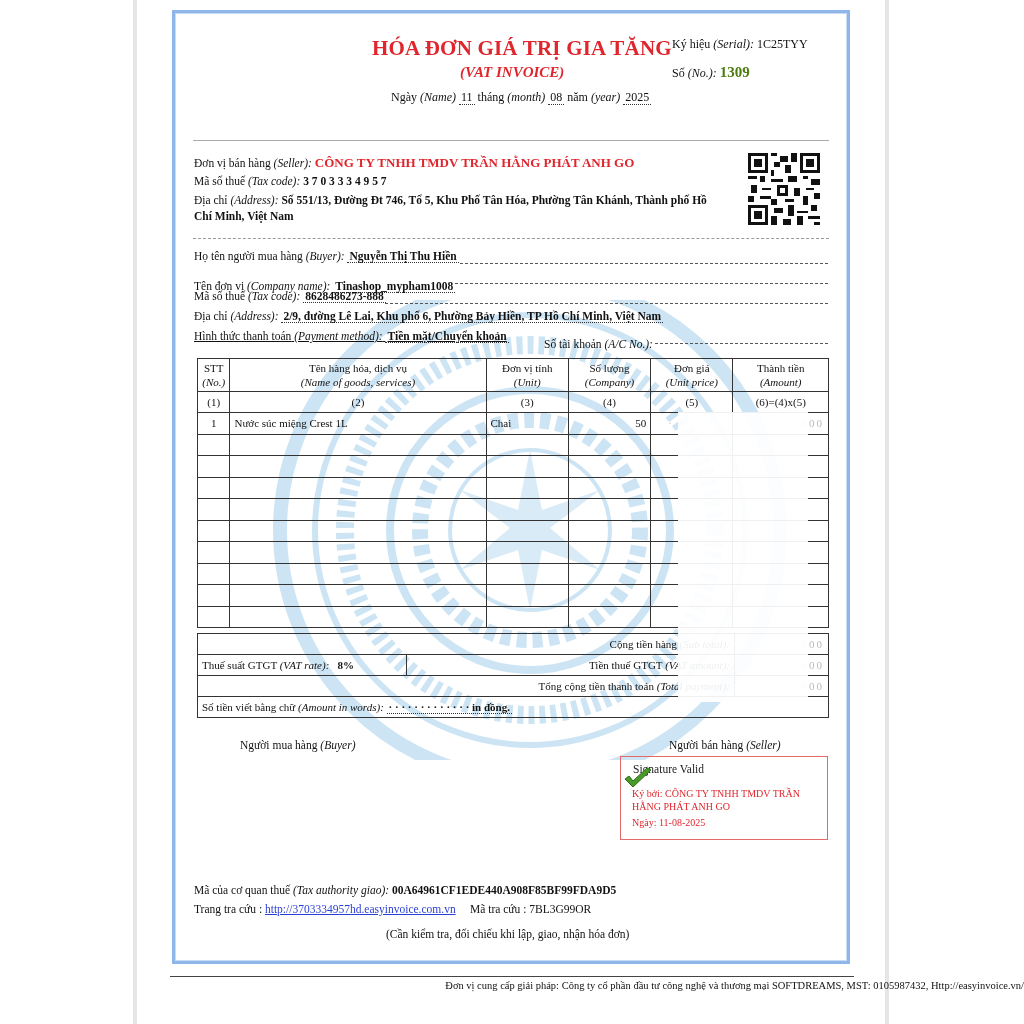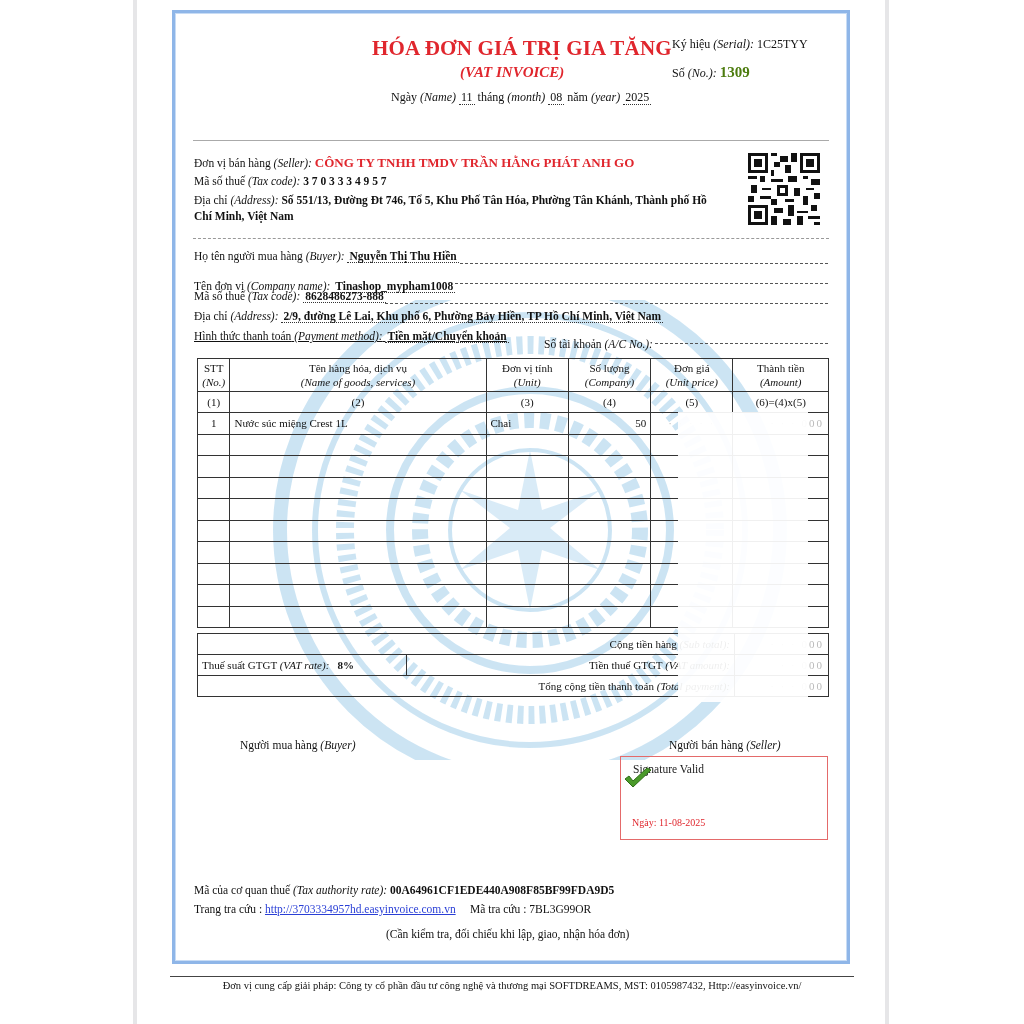--- a/index.html
+++ b/index.html
@@ -34,21 +34,21 @@
   .totals td { border:1px solid #333; height:20px; padding:0 4px; }
   .blur { color:#bbb; letter-spacing:2px; }
   .mask { position:absolute; background:rgba(255,255,255,0.93); }
   .sig-box { position:absolute; left:620px; top:756px; width:208px; height:84px; border:1px solid #e46a6a; box-sizing:border-box; }
   .sig-valid { position:absolute; left:12px; top:6px; font-size:11.5px; color:#222; }
   .sig-check { position:absolute; left:2px; top:10px; width:30px; height:22px; }
   .sig-by { position:absolute; left:11px; top:30px; font-size:10px; color:#e0262d; line-height:13px; width:190px; }
   .sig-date { position:absolute; left:11px; top:60px; font-size:10px; color:#e0262d; }
   .link { color:#2a3fd6; text-decoration:underline; }
   .footer-line { position:absolute; left:170px; top:976px; width:684px; border-top:1px solid #444; }
-  .footer { position:absolute; left:0; width:1024px; top:980px; text-align:center; font-size:10.5px; }
+  .footer { position:absolute; left:0; width:1024px; top:980px; text-align:right; font-size:10.5px; }
 </style>
 </head>
 <body>
 
 <div class="page-edge" style="left:133px;"></div>
 <div class="page-edge" style="left:885px;"></div>
 
 <div class="frame"></div>
 
 <svg class="watermark" viewBox="0 0 560 460">
@@ -318,42 +318,49 @@
       <span>Tiền thuế GTGT</span> <i>(VAT amount):</i>
     </td>
     <td class="blur" style="text-align:right;">· · 000</td>
   </tr>
   <tr>
     <td colspan="2" style="text-align:right;">
       <span>Tổng cộng tiền thanh toán</span> <i>(Total payment):</i>
     </td>
     <td class="blur" style="text-align:right;">· · · 000</td>
   </tr>
+  <tr>
+    <td colspan="3">
+      <span>Số tiền viết bằng chữ</span> <i>(Amount in words):</i>
+      <b class="u">· · · · · · · · · · · · ·  in đồng.</b>
+    </td>
+  </tr>
 </tbody>
   </table>
 
 <div class="mask" style="left:678px; top:412px; width:130px; height:290px;"></div>
 
 <div class="line" style="top:739px; left:240px;">
   <span>Người mua hàng</span> <i>(Buyer)</i>
 </div>
 <div class="line" style="top:739px; left:669px;">
   <span>Người bán hàng</span> <i>(Seller)</i>
 </div>
 
 <div class="sig-box">
   <div class="sig-valid">Signature Valid</div>
   <svg class="sig-check" viewBox="0 0 30 22">
     <path d="M2 12 L10 20 L28 3 L24 1 L10 14 L6 9 Z" fill="#4a9a2a" stroke="#2f6e17" stroke-width="1"></path>
   </svg>
+  <div class="sig-by">Ký bởi: CÔNG TY TNHH TMDV TRẦN HẰNG PHÁT ANH GO</div>
   <div class="sig-date">Ngày: 11-08-2025</div>
 </div>
 
 <div class="line" style="top:884px;">
-  <span>Mã của cơ quan thuế</span> <i>(Tax authority rate):</i>
+  <span>Mã của cơ quan thuế</span> <i>(Tax authority giao):</i>
   <b>00A64961CF1EDE440A908F85BF99FDA9D5</b>
 </div>
 <div class="line" style="top:903px;">
   <span>Trang tra cứu :</span>
   <a class="link">http://3703334957hd.easyinvoice.com.vn</a>
   &nbsp;&nbsp;&nbsp;
   <span>Mã tra cứu :</span>
   <span>7BL3G99OR</span>
 </div>
 <div class="line" style="top:928px; left:386px;">(Cần kiểm tra, đối chiếu khi lập, giao, nhận hóa đơn)</div>

